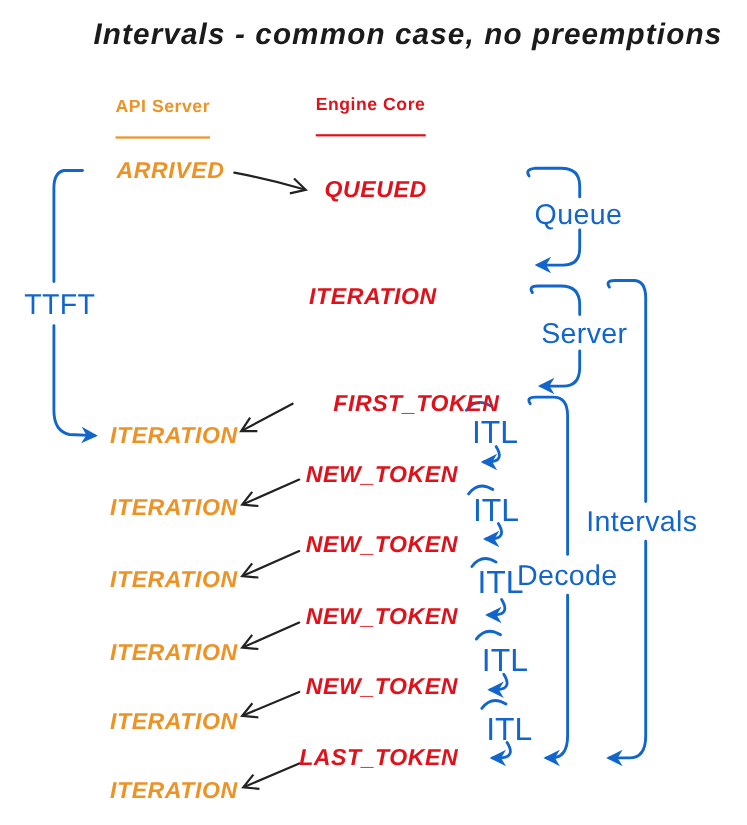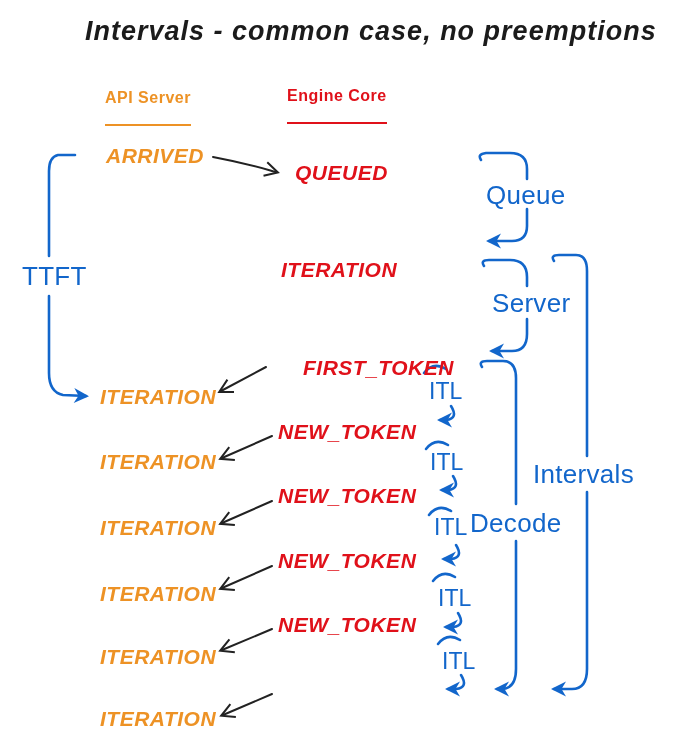--- a/index.html
+++ b/index.html
@@ -16,21 +16,21 @@
     font-size:16px;font-weight:bold;
     padding-bottom:18px;border-bottom:2px solid currentColor;letter-spacing:.5px;
   }
   .event{
     font-size:21px;font-weight:bold;font-style:italic;letter-spacing:.5px;
   }
   .api{color:#ED9225;}
   .core{color:#E0111A;}
   .ivl{color:#1266CB;}
   .ivl-lbl{font-size:26px;letter-spacing:.3px;}
-  .itl-lbl{font-size:23px;}
+  .itl-lbl{font-size:29px;}
   svg.overlay{position:absolute;left:0;top:0;}
 </style>
 </head>
 <body>
 
 <div class="canvas">
 
   <svg class="overlay" width="679" height="750" viewBox="0 0 679 750">
     <defs>
       <marker id="mOpen" markerWidth="20" markerHeight="20" refX="13" refY="9" orient="auto" markerUnits="userSpaceOnUse">
@@ -95,20 +95,21 @@
   <div class="lbl event api" style="left:100px;top:646px;">ITERATION</div>
   <div class="lbl event api" style="left:100px;top:708px;">ITERATION</div>
 
   <div class="lbl event core" style="left:295px;top:162px;">QUEUED</div>
   <div class="lbl event core" style="left:281px;top:259px;">ITERATION</div>
   <div class="lbl event core" style="left:268px;top:357px;margin-left:35px;">FIRST_TOKEN</div>
   <div class="lbl event core" style="left:278px;top:421px;">NEW_TOKEN</div>
   <div class="lbl event core" style="left:278px;top:485px;">NEW_TOKEN</div>
   <div class="lbl event core" style="left:278px;top:550px;">NEW_TOKEN</div>
   <div class="lbl event core" style="left:278px;top:614px;">NEW_TOKEN</div>
+  <div class="lbl event core" style="left:272px;top:678px;">LAST_TOKEN</div>
 
   <div class="lbl ivl ivl-lbl" style="left:22px;top:263px;">TTFT</div>
   <div class="lbl ivl ivl-lbl" style="left:486px;top:182px;text-align:right;">Queue</div>
   <div class="lbl ivl ivl-lbl" style="left:492px;top:290px;">Server</div>
   <div class="lbl ivl ivl-lbl" style="left:470px;top:510px;">Decode</div>
   <div class="lbl ivl ivl-lbl" style="left:533px;top:461px;">Intervals</div>
 
   <div class="lbl ivl itl-lbl" style="left:429px;top:380px;">ITL</div>
   <div class="lbl ivl itl-lbl" style="left:430px;top:451px;">ITL</div>
   <div class="lbl ivl itl-lbl" style="left:434px;top:516px;">ITL</div>

